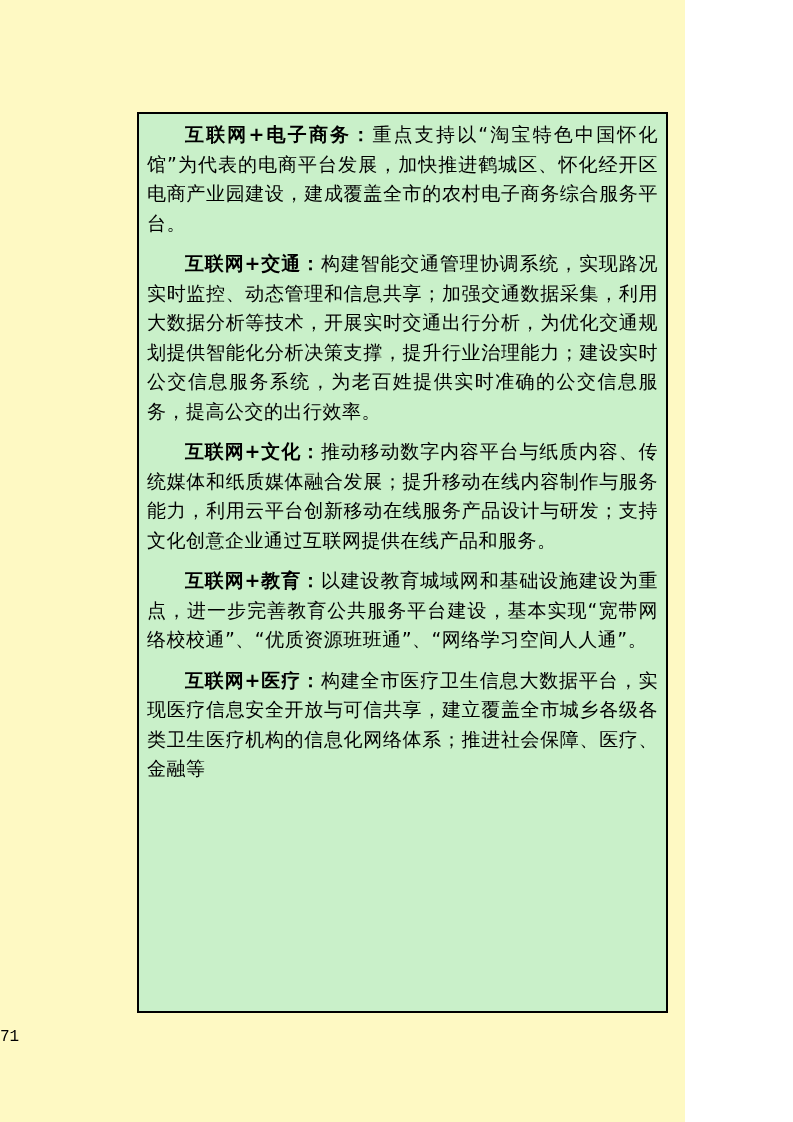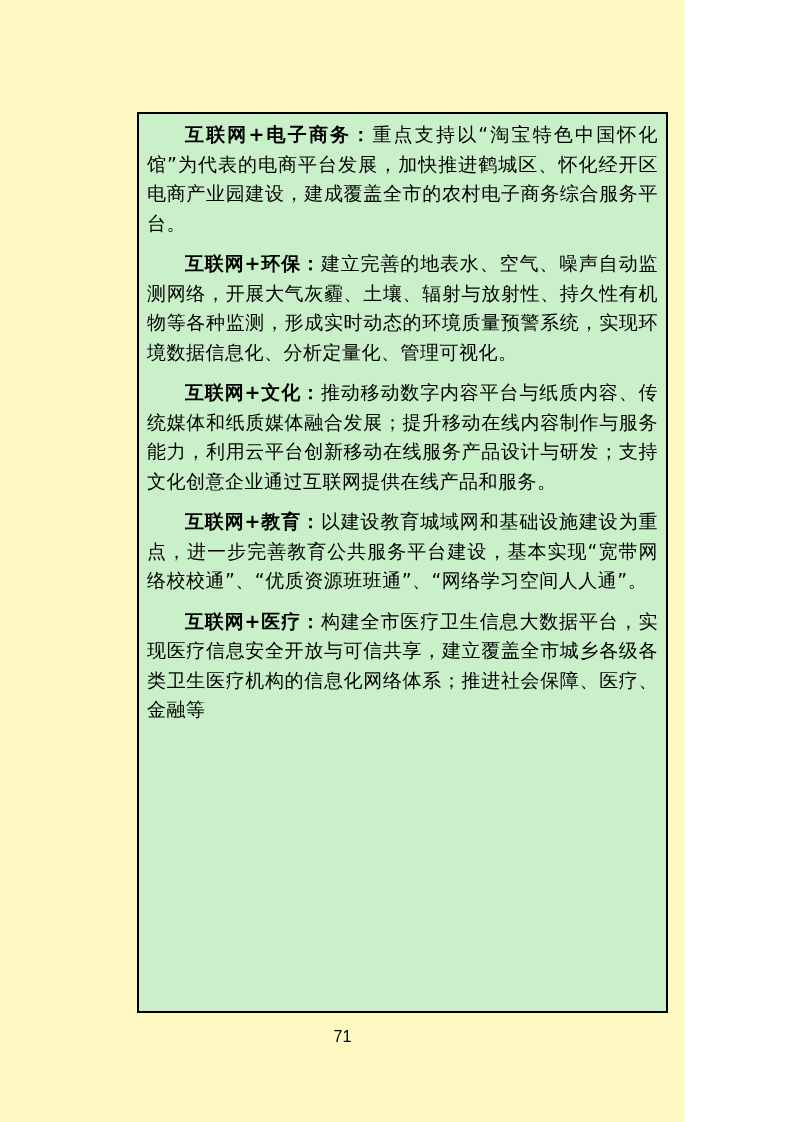--- a/index.html
+++ b/index.html
@@ -36,38 +36,37 @@
     letter-spacing: 0.5px;
   }
   .para-heading {
     font-weight: bold;
   }
   .page-number {
     position: absolute;
     left: 0;
     top: 1028px;
     width: 100%;
-    text-align: center;
-    font-family: Liberation Sans, sans-serif;
+    font-family: Liberation Mono, monospace;
     font-size: 16px;
     color: #000000;
   }
 </style>
 </head>
 <body>
 
 <div class="sheet">
 
   <div class="highlight-box" style="background: rgb(201, 240, 201); border-color: rgb(0, 0, 0);">
 
     <p class="para"><span class="para-heading">互联网+电子商务：</span><span>重点支持以“淘宝特色中国怀化馆”为代表的电商平台发展，加快推进鹤城区、怀化经开区电商产业园建设，建成覆盖全市的农村电子商务综合服务平台。</span></p>
 
 
+    <p class="para"><span class="para-heading">互联网+交通：</span><span>构建智能交通管理协调系统，实现路况实时监控、动态管理和信息共享；加强交通数据采集，利用大数据分析等技术，开展实时交通出行分析，为优化交通规划提供智能化分析决策支撑，提升行业治理能力；建设实时公交信息服务系统，为老百姓提供实时准确的公交信息服务，提高公交的出行效率。</span></p>
 
-    <p class="para"><span class="para-heading">互联网+环保：</span><span>建立完善的地表水、空气、噪声自动监测网络，开展大气灰霾、土壤、辐射与放射性、持久性有机物等各种监测，形成实时动态的环境质量预警系统，实现环境数据信息化、分析定量化、管理可视化。</span></p>
 
     <p class="para"><span class="para-heading">互联网+文化：</span><span>推动移动数字内容平台与纸质内容、传统媒体和纸质媒体融合发展；提升移动在线内容制作与服务能力，利用云平台创新移动在线服务产品设计与研发；支持文化创意企业通过互联网提供在线产品和服务。</span></p>
 
     <p class="para"><span class="para-heading">互联网+教育：</span><span>以建设教育城域网和基础设施建设为重点，进一步完善教育公共服务平台建设，基本实现“宽带网络校校通”、“优质资源班班通”、“网络学习空间人人通”。</span></p>
 
     <p class="para"><span class="para-heading">互联网+医疗：</span><span>构建全市医疗卫生信息大数据平台，实现医疗信息安全开放与可信共享，建立覆盖全市城乡各级各类卫生医疗机构的信息化网络体系；推进社会保障、医疗、金融等</span></p>
 
   </div>
 
   <div class="page-number">71</div>

